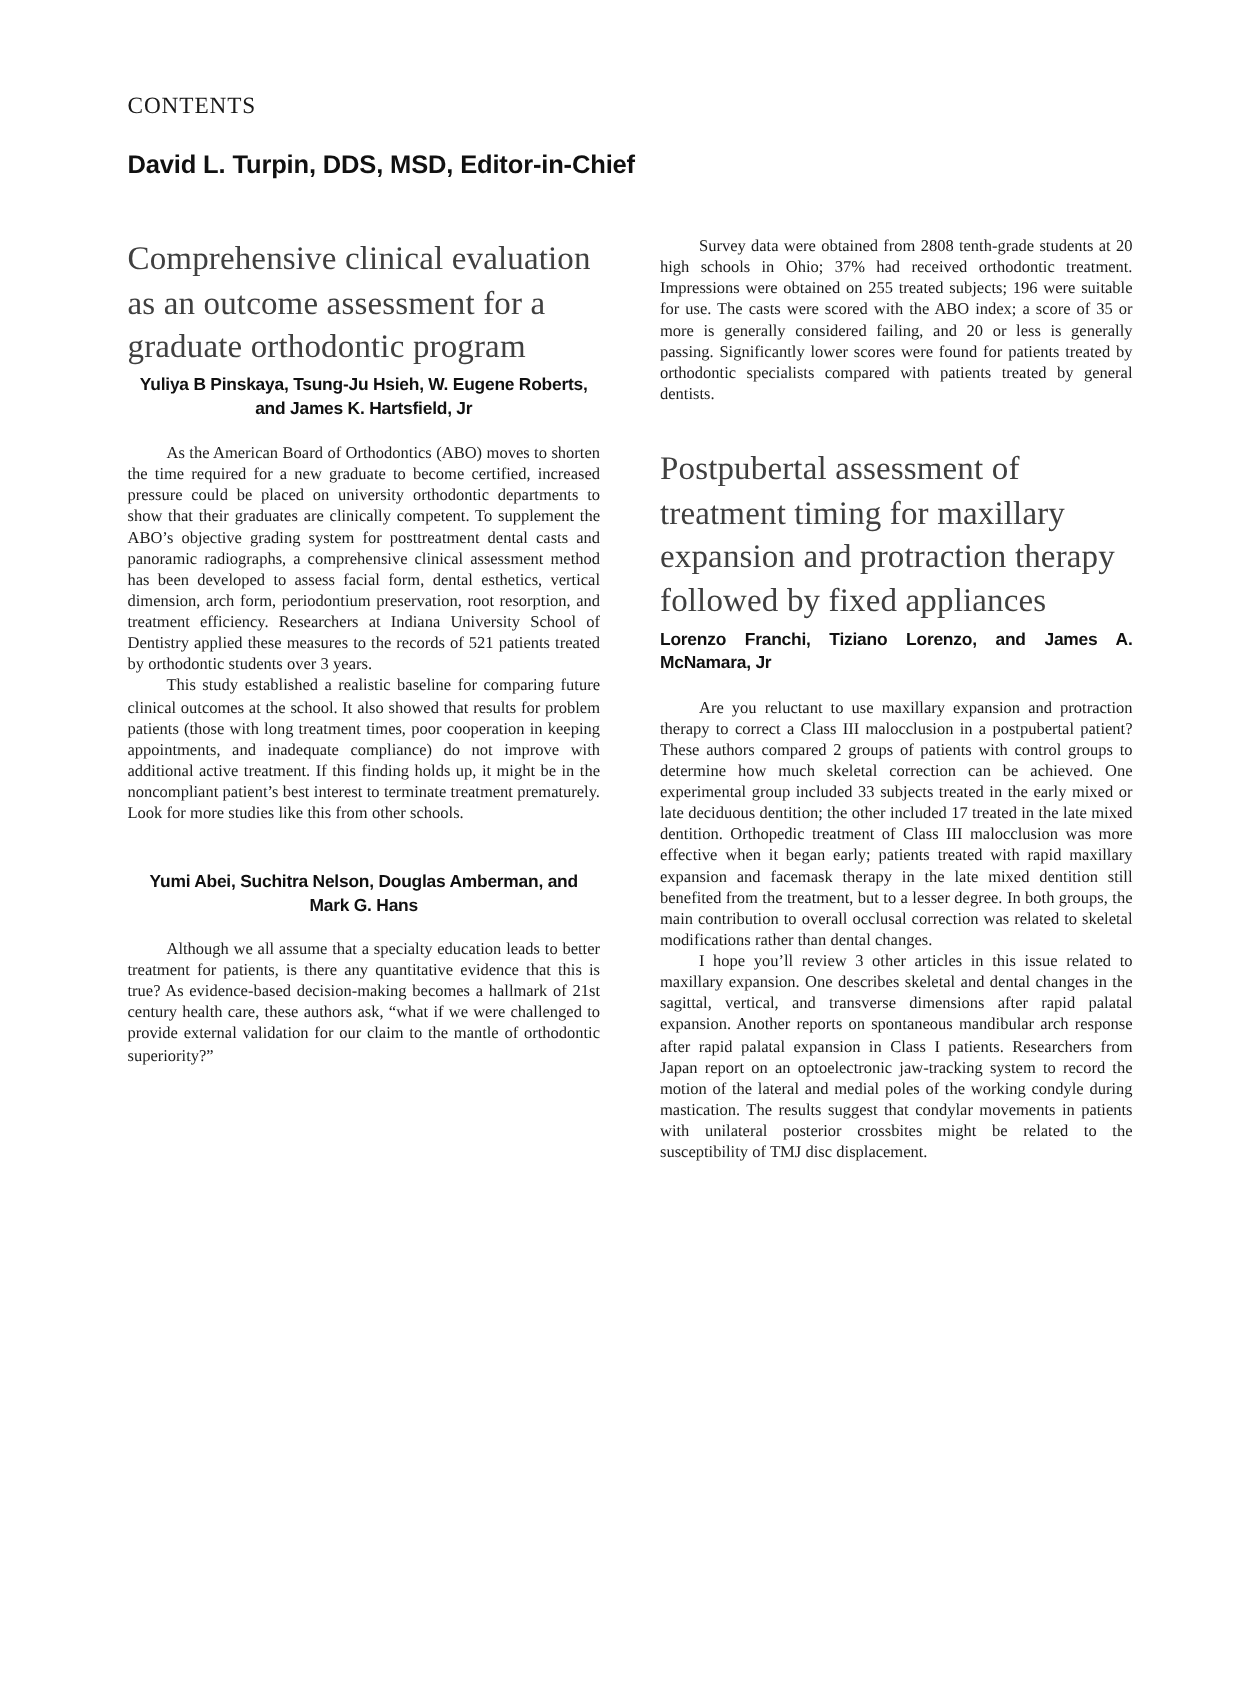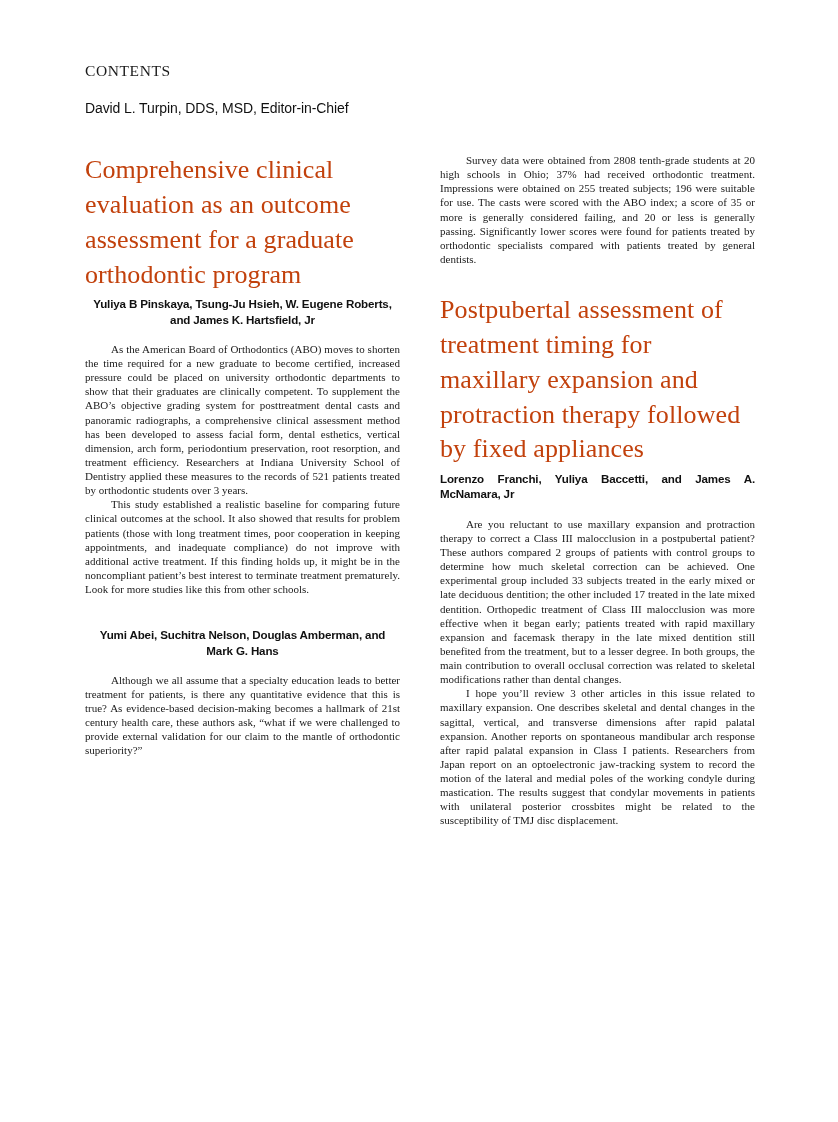--- a/index.html
+++ b/index.html
@@ -35,44 +35,44 @@
     font-family: "Liberation Serif", "DejaVu Serif", serif;
     font-size: 37px;
     font-weight: normal;
     line-height: 1.05;
     margin: 54px 0 0 0;
     color: #111111;
     letter-spacing: 0.2px;
   }
   .masthead-byline {
     font-family: "Liberation Sans", "DejaVu Sans", sans-serif;
-    font-size: 14px;
-    font-weight: normal;
+    font-size: 17px;
+    font-weight: bold;
     margin: 21px 0 0 0;
     color: #111111;
     letter-spacing: -0.1px;
   }
   .columns {
     margin-top: 37px;
     display: flex;
     flex-direction: row;
     gap: 40px;
     align-items: flex-start;
   }
   .col {
     width: 315px;
     flex: 0 0 315px;
   }
   .art-title {
     font-family: "Liberation Serif", "DejaVu Serif", serif;
-    font-size: 26px;
+    font-size: 22px;
     font-weight: normal;
     line-height: 1.34;
     margin: 0 0 2px 0;
-    color: #c2410c;
+    color: #404040;
     letter-spacing: 0.1px;
   }
   .art-authors {
     font-family: "Liberation Sans", "DejaVu Sans", sans-serif;
     font-size: 11.6px;
     font-weight: bold;
     line-height: 1.32;
     margin: 4px 0 0 0;
     color: #111111;
     letter-spacing: -0.15px;
@@ -125,21 +125,21 @@
 
     </div>
 
     <div class="col">
 
       <p class="body-par">Survey data were obtained from 2808 tenth-grade students at 20 high schools in Ohio; 37% had received orthodontic treatment. Impressions were obtained on 255 treated subjects; 196 were suitable for use. The casts were scored with the ABO index; a score of 35 or more is generally considered failing, and 20 or less is generally passing. Significantly lower scores were found for patients treated by orthodontic specialists compared with patients treated by general dentists.</p>
 
       <div class="section-gap"></div>
 
       <h2 class="art-title">Postpubertal assessment of treatment timing for maxillary expansion and protraction therapy followed by fixed appliances</h2>
-      <div class="art-authors justified">Lorenzo Franchi, Yuliya Baccetti, and James A. McNamara, Jr</div>
+      <div class="art-authors justified">Lorenzo Franchi, Tiziano Lorenzo, and James A. McNamara, Jr</div>
       <p class="body-par first-after-title">Are you reluctant to use maxillary expansion and protraction therapy to correct a Class III malocclusion in a postpubertal patient? These authors compared 2 groups of patients with control groups to determine how much skeletal correction can be achieved. One experimental group included 33 subjects treated in the early mixed or late deciduous dentition; the other included 17 treated in the late mixed dentition. Orthopedic treatment of Class III malocclusion was more effective when it began early; patients treated with rapid maxillary expansion and facemask therapy in the late mixed dentition still benefited from the treatment, but to a lesser degree. In both groups, the main contribution to overall occlusal correction was related to skeletal modifications rather than dental changes.</p>
       <p class="body-par">I hope you’ll review 3 other articles in this issue related to maxillary expansion. One describes skeletal and dental changes in the sagittal, vertical, and transverse dimensions after rapid palatal expansion. Another reports on spontaneous mandibular arch response after rapid palatal expansion in Class I patients. Researchers from Japan report on an optoelectronic jaw-tracking system to record the motion of the lateral and medial poles of the working condyle during mastication. The results suggest that condylar movements in patients with unilateral posterior crossbites might be related to the susceptibility of TMJ disc displacement.</p>
 
     </div>
 
   </div>
 
 </div>
 
 </body></html>

